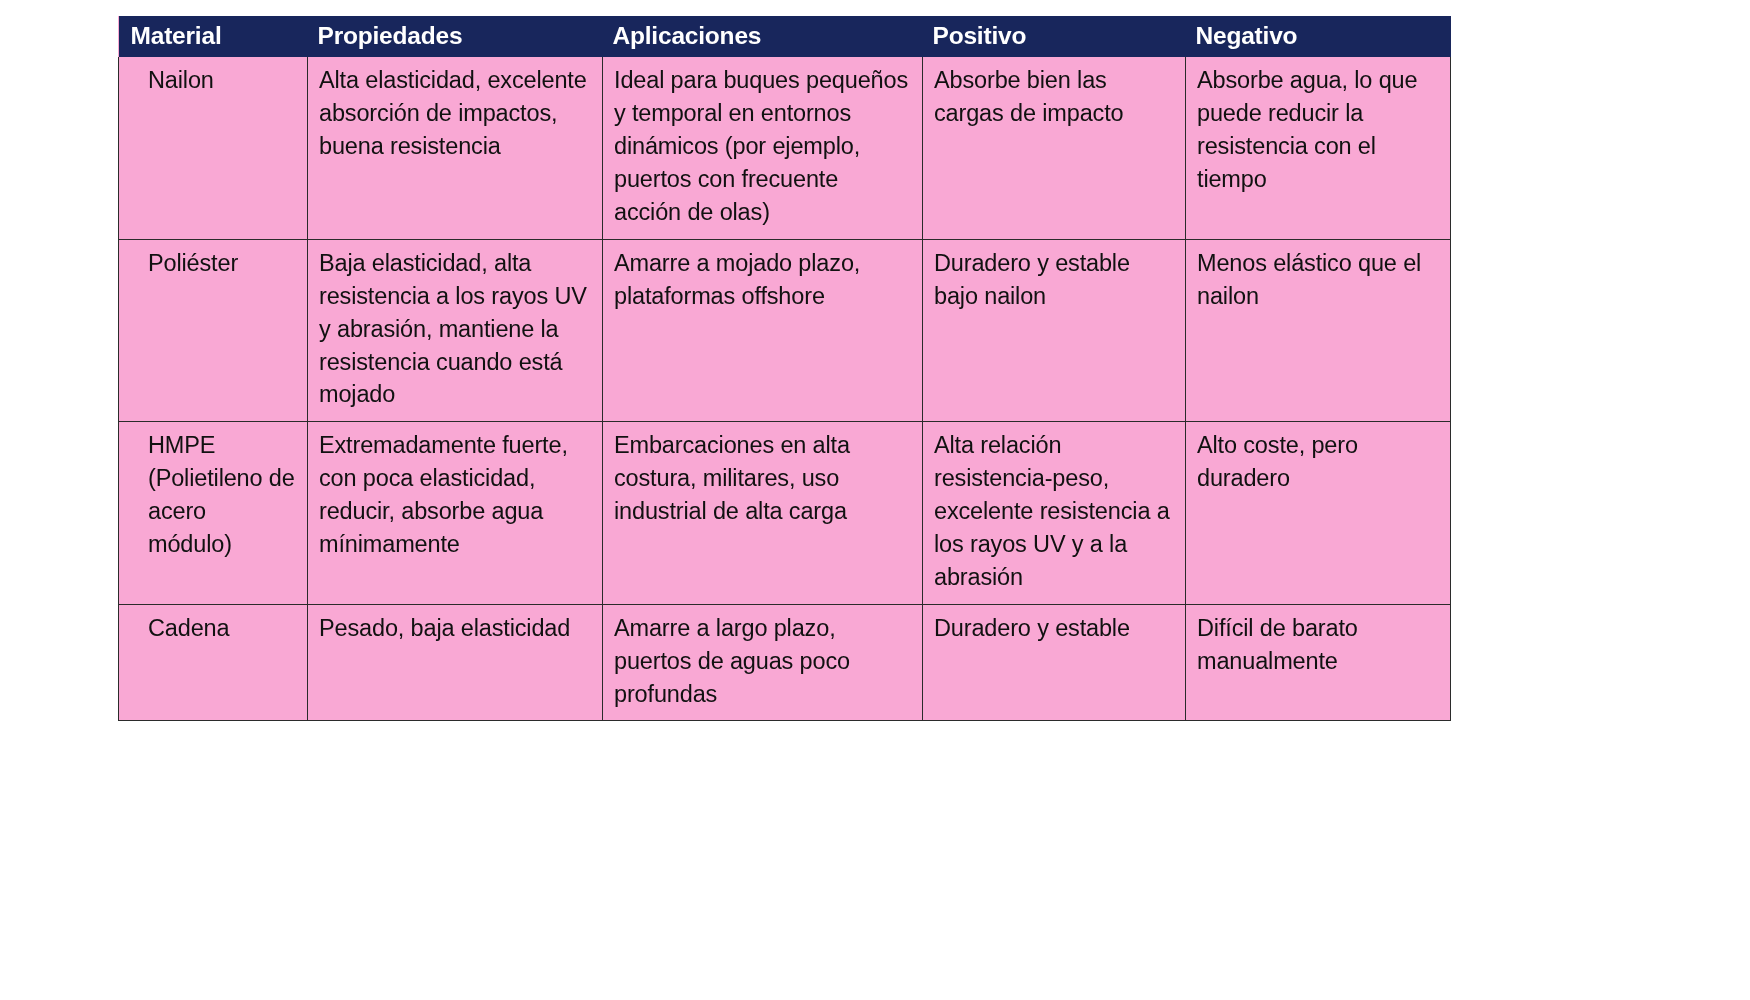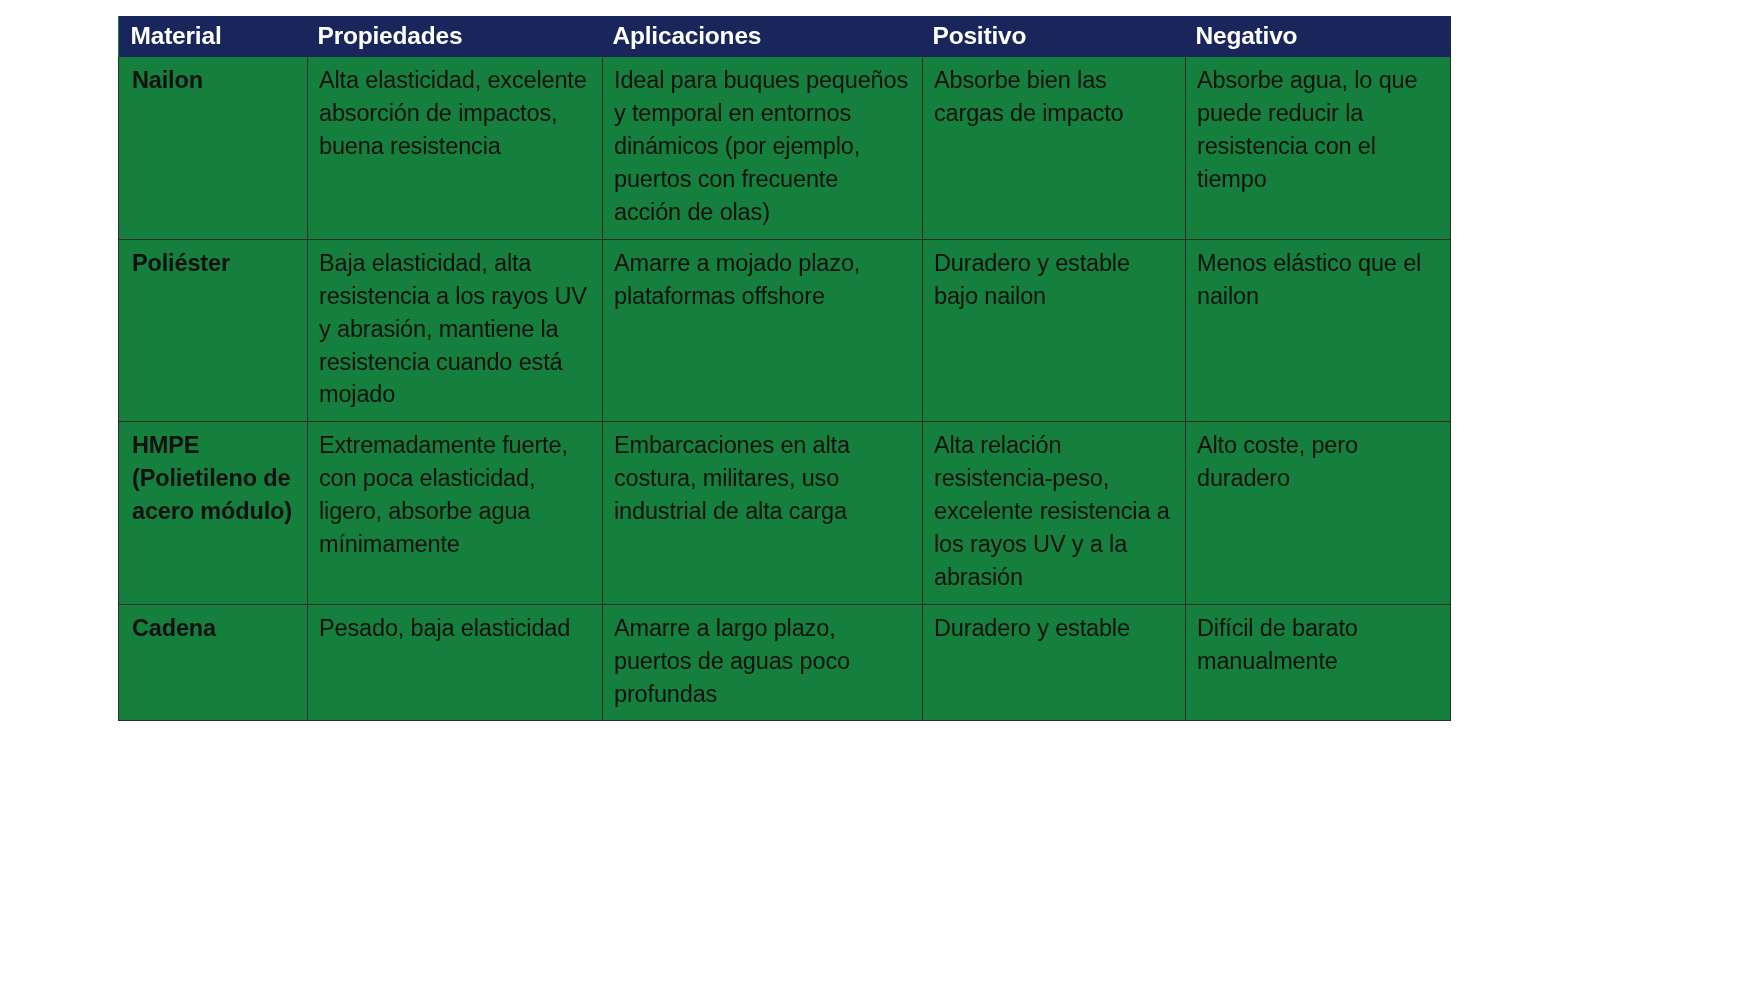--- a/index.html
+++ b/index.html
@@ -23,21 +23,21 @@
     position: absolute;
     left: 118px;
     top: 16px;
     width: 1332px;
     
   }
   table.matrix {
     border-collapse: collapse;
     table-layout: fixed;
     width: 1332px;
-    background: #15803d;
+    background: #f9a8d4;
   }
   table.matrix col.c-material    { width: 189px; }
   table.matrix col.c-propiedades { width: 295px; }
   table.matrix col.c-aplicaciones{ width: 320px; }
   table.matrix col.c-positivo    { width: 263px; }
   table.matrix col.c-negativo    { width: 265px; }
 
   table.matrix thead th {
     background: #18265c;
     color: #ffffff;
@@ -55,22 +55,22 @@
   table.matrix tbody td {
     border: 1.5px solid #2b2b2b;
     vertical-align: top;
     padding: 7px 11px 10px 11px;
     font-size: 23.5px;
     line-height: 1.40;
     color: #111111;
     letter-spacing: -0.15px;
   }
   table.matrix tbody td.material {
-    font-weight: bold;
-    padding-left: 13px;
+    font-weight: normal;
+    padding-left: 29px;
   }
   table.matrix tbody tr td:first-child { border-left: 1.5px solid #2b2b2b; }
   table.matrix tbody tr td:last-child  { border-right: 1.5px solid #2b2b2b; }
   table.matrix tbody tr:first-child td { border-top: none; }
 
   .hdr-row { height: 40px; }
 </style>
 </head>
 <body>
 
@@ -103,21 +103,21 @@
         </tr>
         <tr>
           <td class="material">Poliéster</td>
           <td>Baja elasticidad, alta resistencia a los rayos UV y abrasión, mantiene la resistencia cuando está mojado</td>
           <td>Amarre a mojado plazo, plataformas offshore</td>
           <td>Duradero y estable bajo nailon</td>
           <td>Menos elástico que el nailon</td>
         </tr>
         <tr>
           <td class="material">HMPE (Polietileno de acero módulo)</td>
-          <td>Extremadamente fuerte, con poca elasticidad, ligero, absorbe agua mínimamente</td>
+          <td>Extremadamente fuerte, con poca elasticidad, reducir, absorbe agua mínimamente</td>
           <td>Embarcaciones en alta costura, militares, uso industrial de alta carga</td>
           <td>Alta relación resistencia-peso, excelente resistencia a los rayos UV y a la abrasión</td>
           <td>Alto coste, pero duradero</td>
         </tr>
         <tr>
           <td class="material">Cadena</td>
           <td>Pesado, baja elasticidad</td>
           <td>Amarre a largo plazo, puertos de aguas poco profundas</td>
           <td>Duradero y estable</td>
           <td>Difícil de barato manualmente</td>

